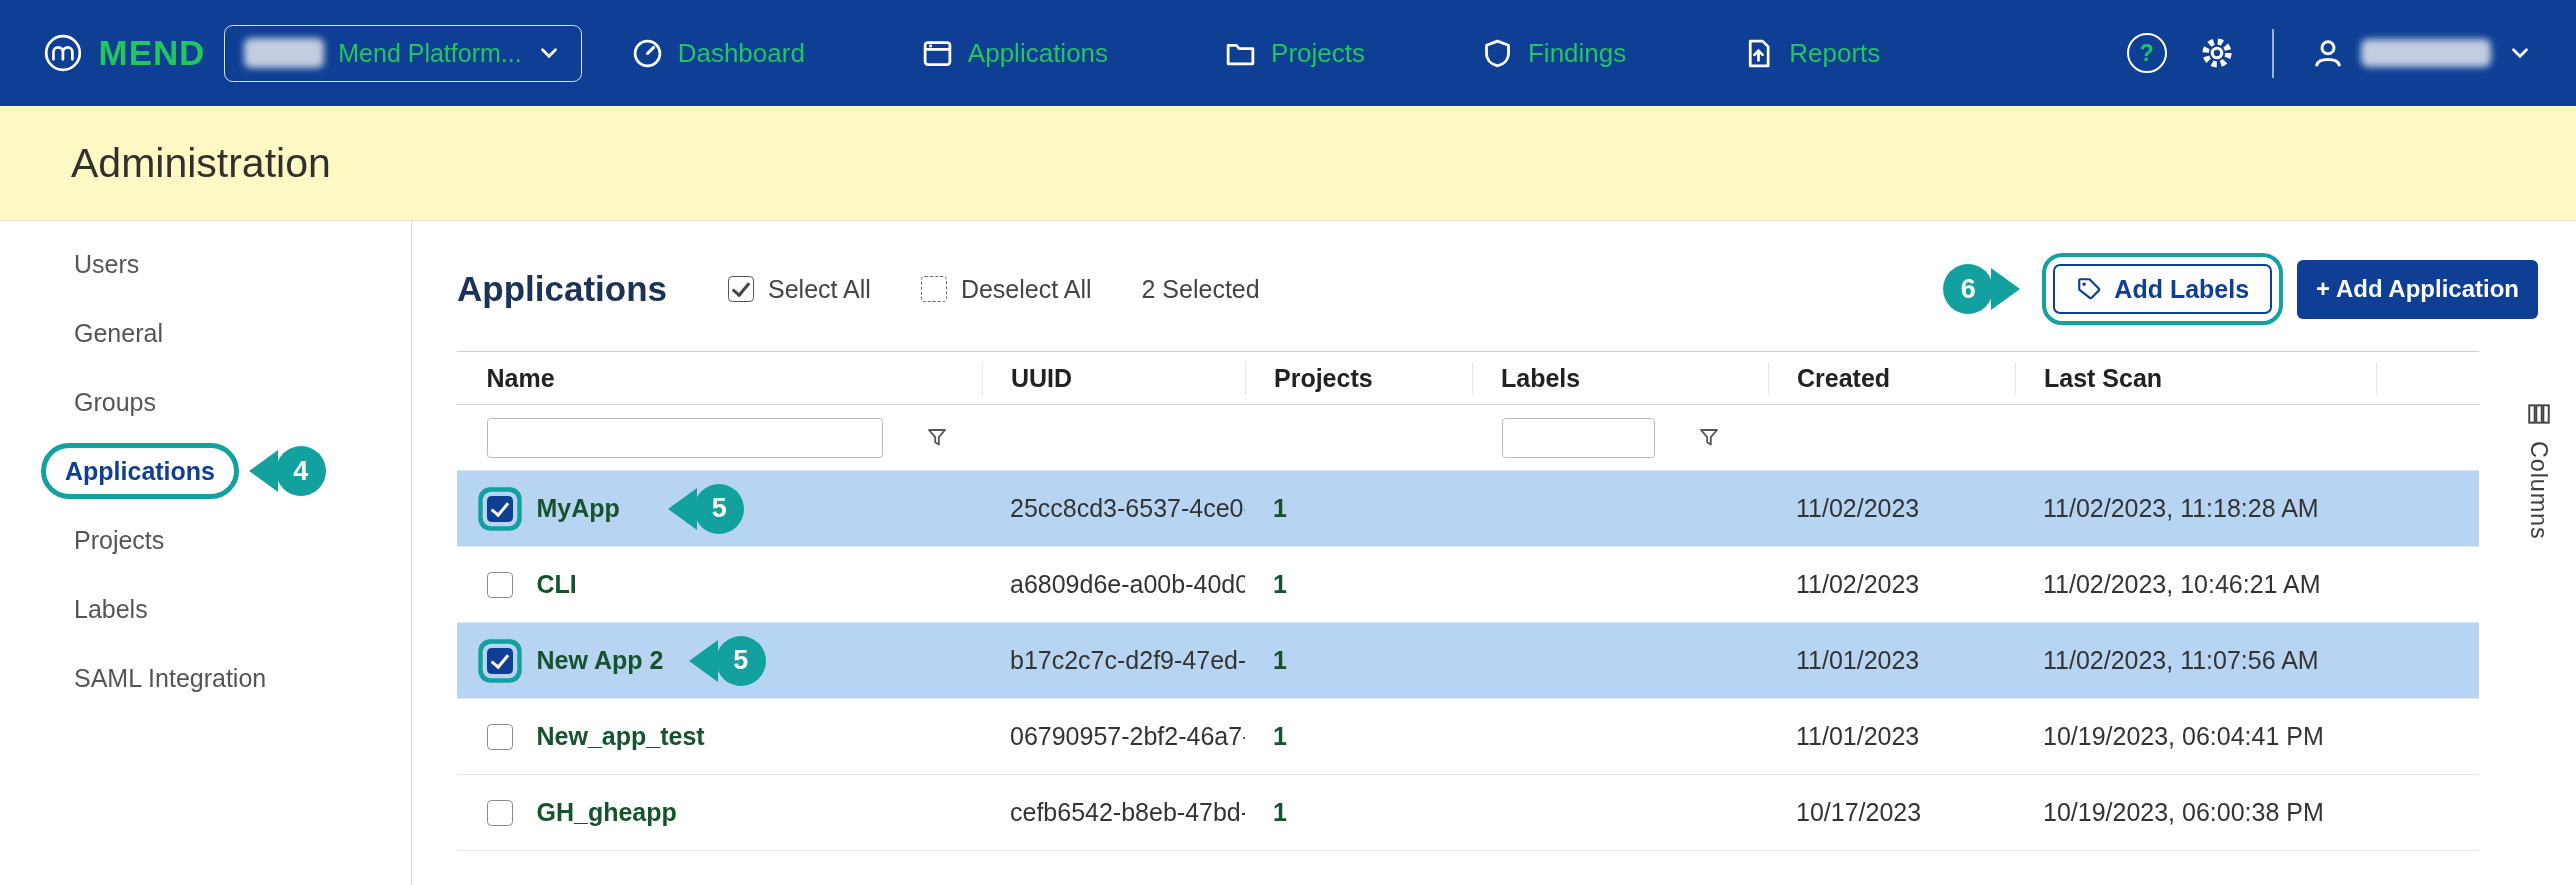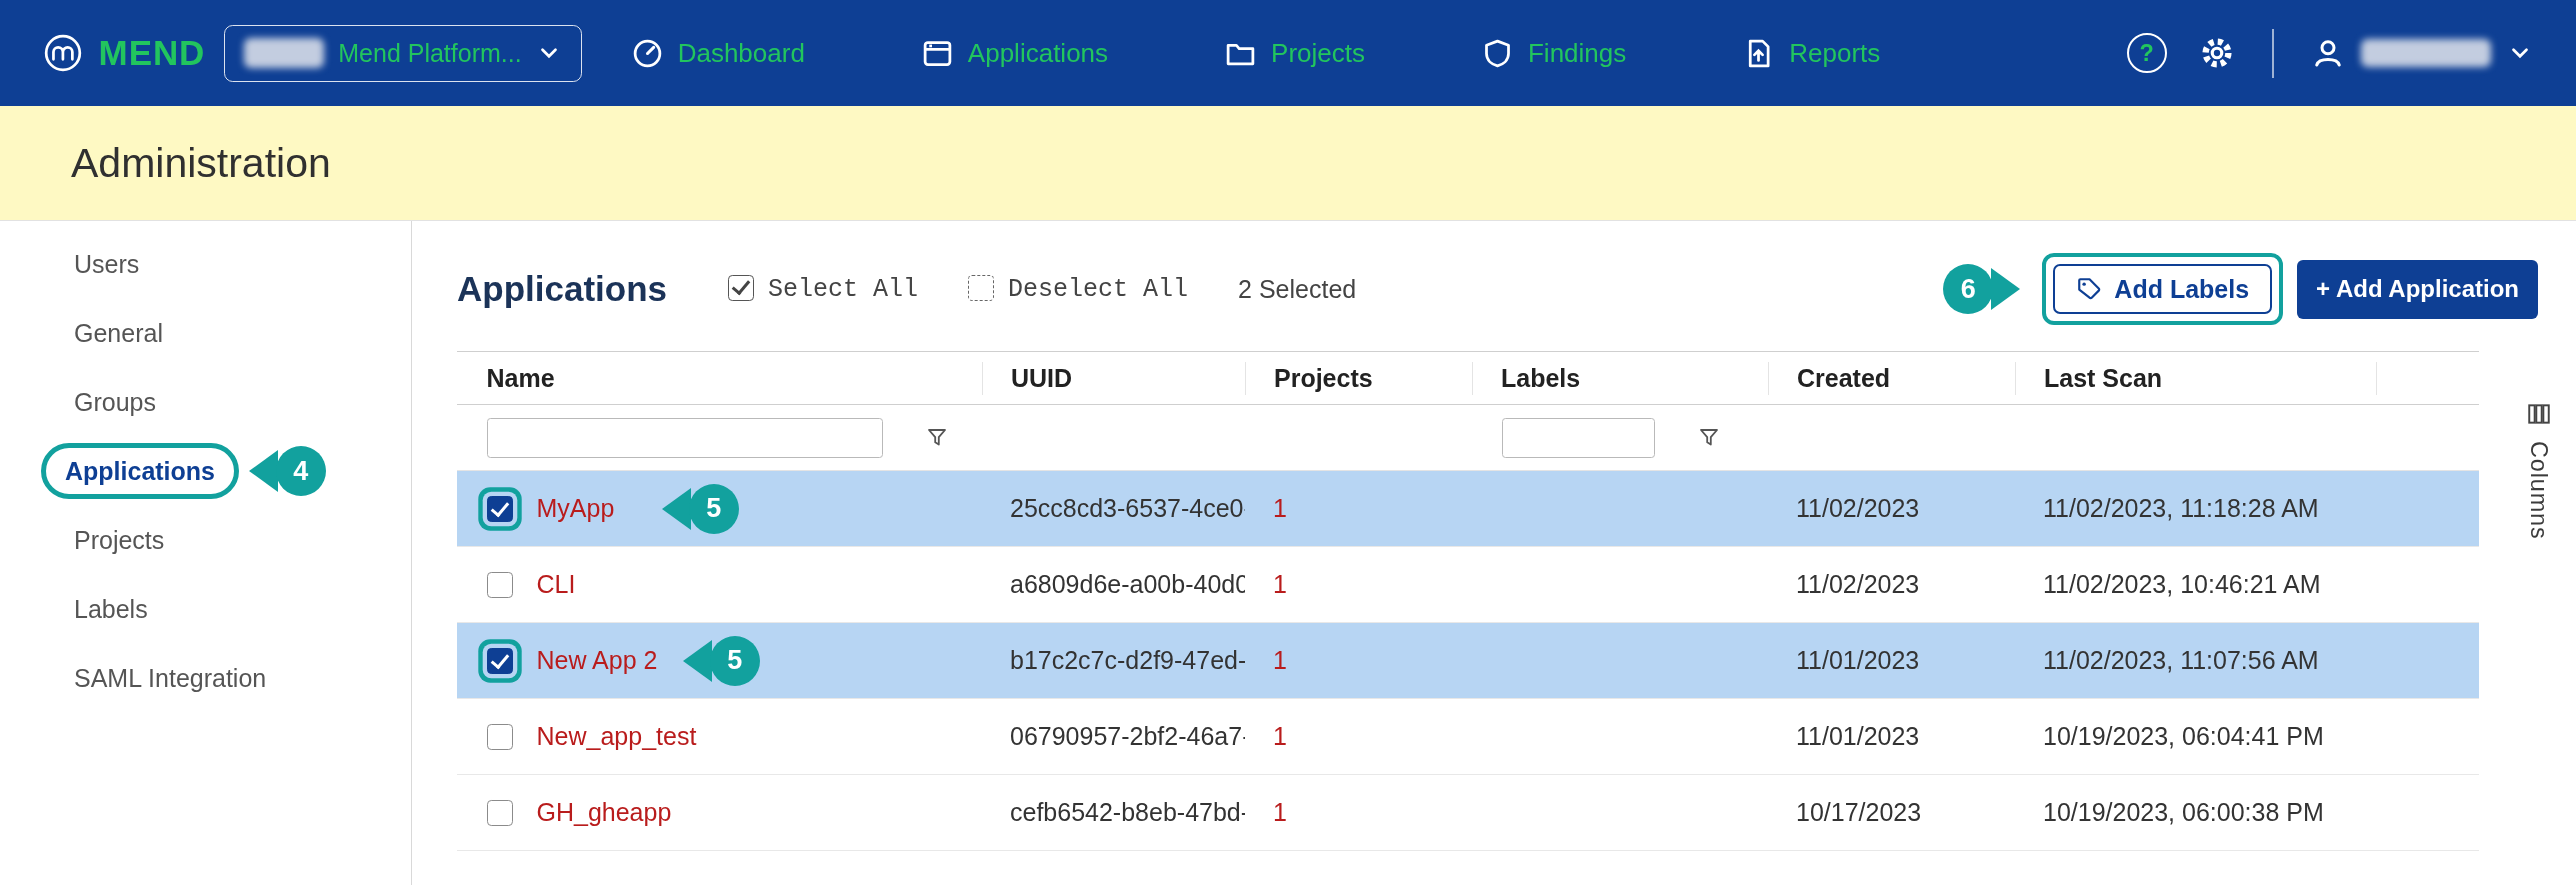--- a/index.html
+++ b/index.html
@@ -61,30 +61,30 @@
   }
   .callout .num {
     width:50px; height:50px; border-radius:50%; background:#12a19e; color:#fff;
     font-weight:700; font-size:27px; display:flex; align-items:center; justify-content:center;
   }
 
   
   .main { flex:1; padding:32px 0 0 45px; position:relative; }
   .toolbar { display:flex; align-items:center; width:2081px; margin-bottom:26px; }
   .tb-title { font-size:35px; font-weight:700; color:#1b3358; margin-right:61px; }
-  .tb-check { display:flex; align-items:flex-start; gap:14px; font-size:25px; color:#444; margin-right:50px; cursor:pointer; white-space:nowrap;font-family:Liberation Mono, monospace; }
+  .tb-check { display:flex; align-items:center; gap:14px; font-size:25px; color:#444; margin-right:50px; cursor:pointer; white-space:nowrap; }
   .tb-selected { font-size:25px; color:#444; white-space:nowrap; }
   .icon-checkbox { width:26px; height:26px; border:1.7px solid #555; border-radius:4.3px; position:relative; background:#fff; }
   .icon-checkbox::after {
     content:""; position:absolute; left:7px; top:1.7px; width:7px; height:14px;
     border-right:3.5px solid #444; border-bottom:3.5px solid #444; transform:rotate(40deg);
   }
   .icon-dashed { width:26px; height:26px; border:1.7px dashed #666; border-radius:4.3px; background:#fff; }
   .tb-right { margin-left:auto; display:flex; align-items:center; gap:14px; }
-  .add-labels-hi { border:4.3px solid #12a19e; border-radius:12px; padding:7px; background:#fff; margin-left:7px; }
+  .add-labels-hi { border:4.3px solid #12a19e; border-radius:20px; padding:7px; background:#fff; margin-left:7px; }
   .btn-outline {
     display:flex; align-items:center; gap:12px; border:2.6px solid #0e3f94; color:#0e3f94;
     background:#fff; border-radius:7px; font-size:25px; font-weight:700; padding:8.7px 21px;
     cursor:pointer; white-space:nowrap;
   }
   .btn-primary {
     background:#0e3f94; color:#fff; border:none; border-radius:6px; font-size:24px; font-weight:600;
     padding:15.6px 19px; cursor:pointer; white-space:nowrap; font-family:"Liberation Sans", sans-serif;
   }
 
@@ -107,21 +107,21 @@
   .cell { padding-left:28px; white-space:nowrap; overflow:hidden; }
   .c-name { display:flex; align-items:center; padding-left:29.5px; overflow:visible; }
   .cbwrap { width:50px; display:flex; }
   .cb { width:26px; height:26px; border:1.7px solid #8b8b8b; border-radius:4.3px; background:#fff; cursor:pointer; position:relative; }
   .cb.checked { background:#0e3f94; border-color:#0e3f94; }
   .cb.checked::after {
     content:""; position:absolute; left:7.8px; top:1.7px; width:7px; height:14px;
     border-right:3.5px solid #fff; border-bottom:3.5px solid #fff; transform:rotate(40deg);
   }
   .cb.ring { box-shadow:0 0 0 4.3px #b7d5f3, 0 0 0 8.7px #12a19e; }
-  .link { color:#b91c1c; text-decoration:none; cursor:pointer; }
+  .link { color:#14532d; text-decoration:none; cursor:pointer;font-weight:bold; }
   .callout-r1 { margin-left:48px; }
   .callout-r3 { margin-left:26px; }
   .callout-side { margin-left:10.4px; }
   .callout-btn { margin-right:1.7px; }
 
   
   .columns-rail {
     position:absolute; right:24px; top:401px; display:flex; flex-direction:column;
     align-items:center; gap:14px; color:#3c3c3c; cursor:pointer;
   }

